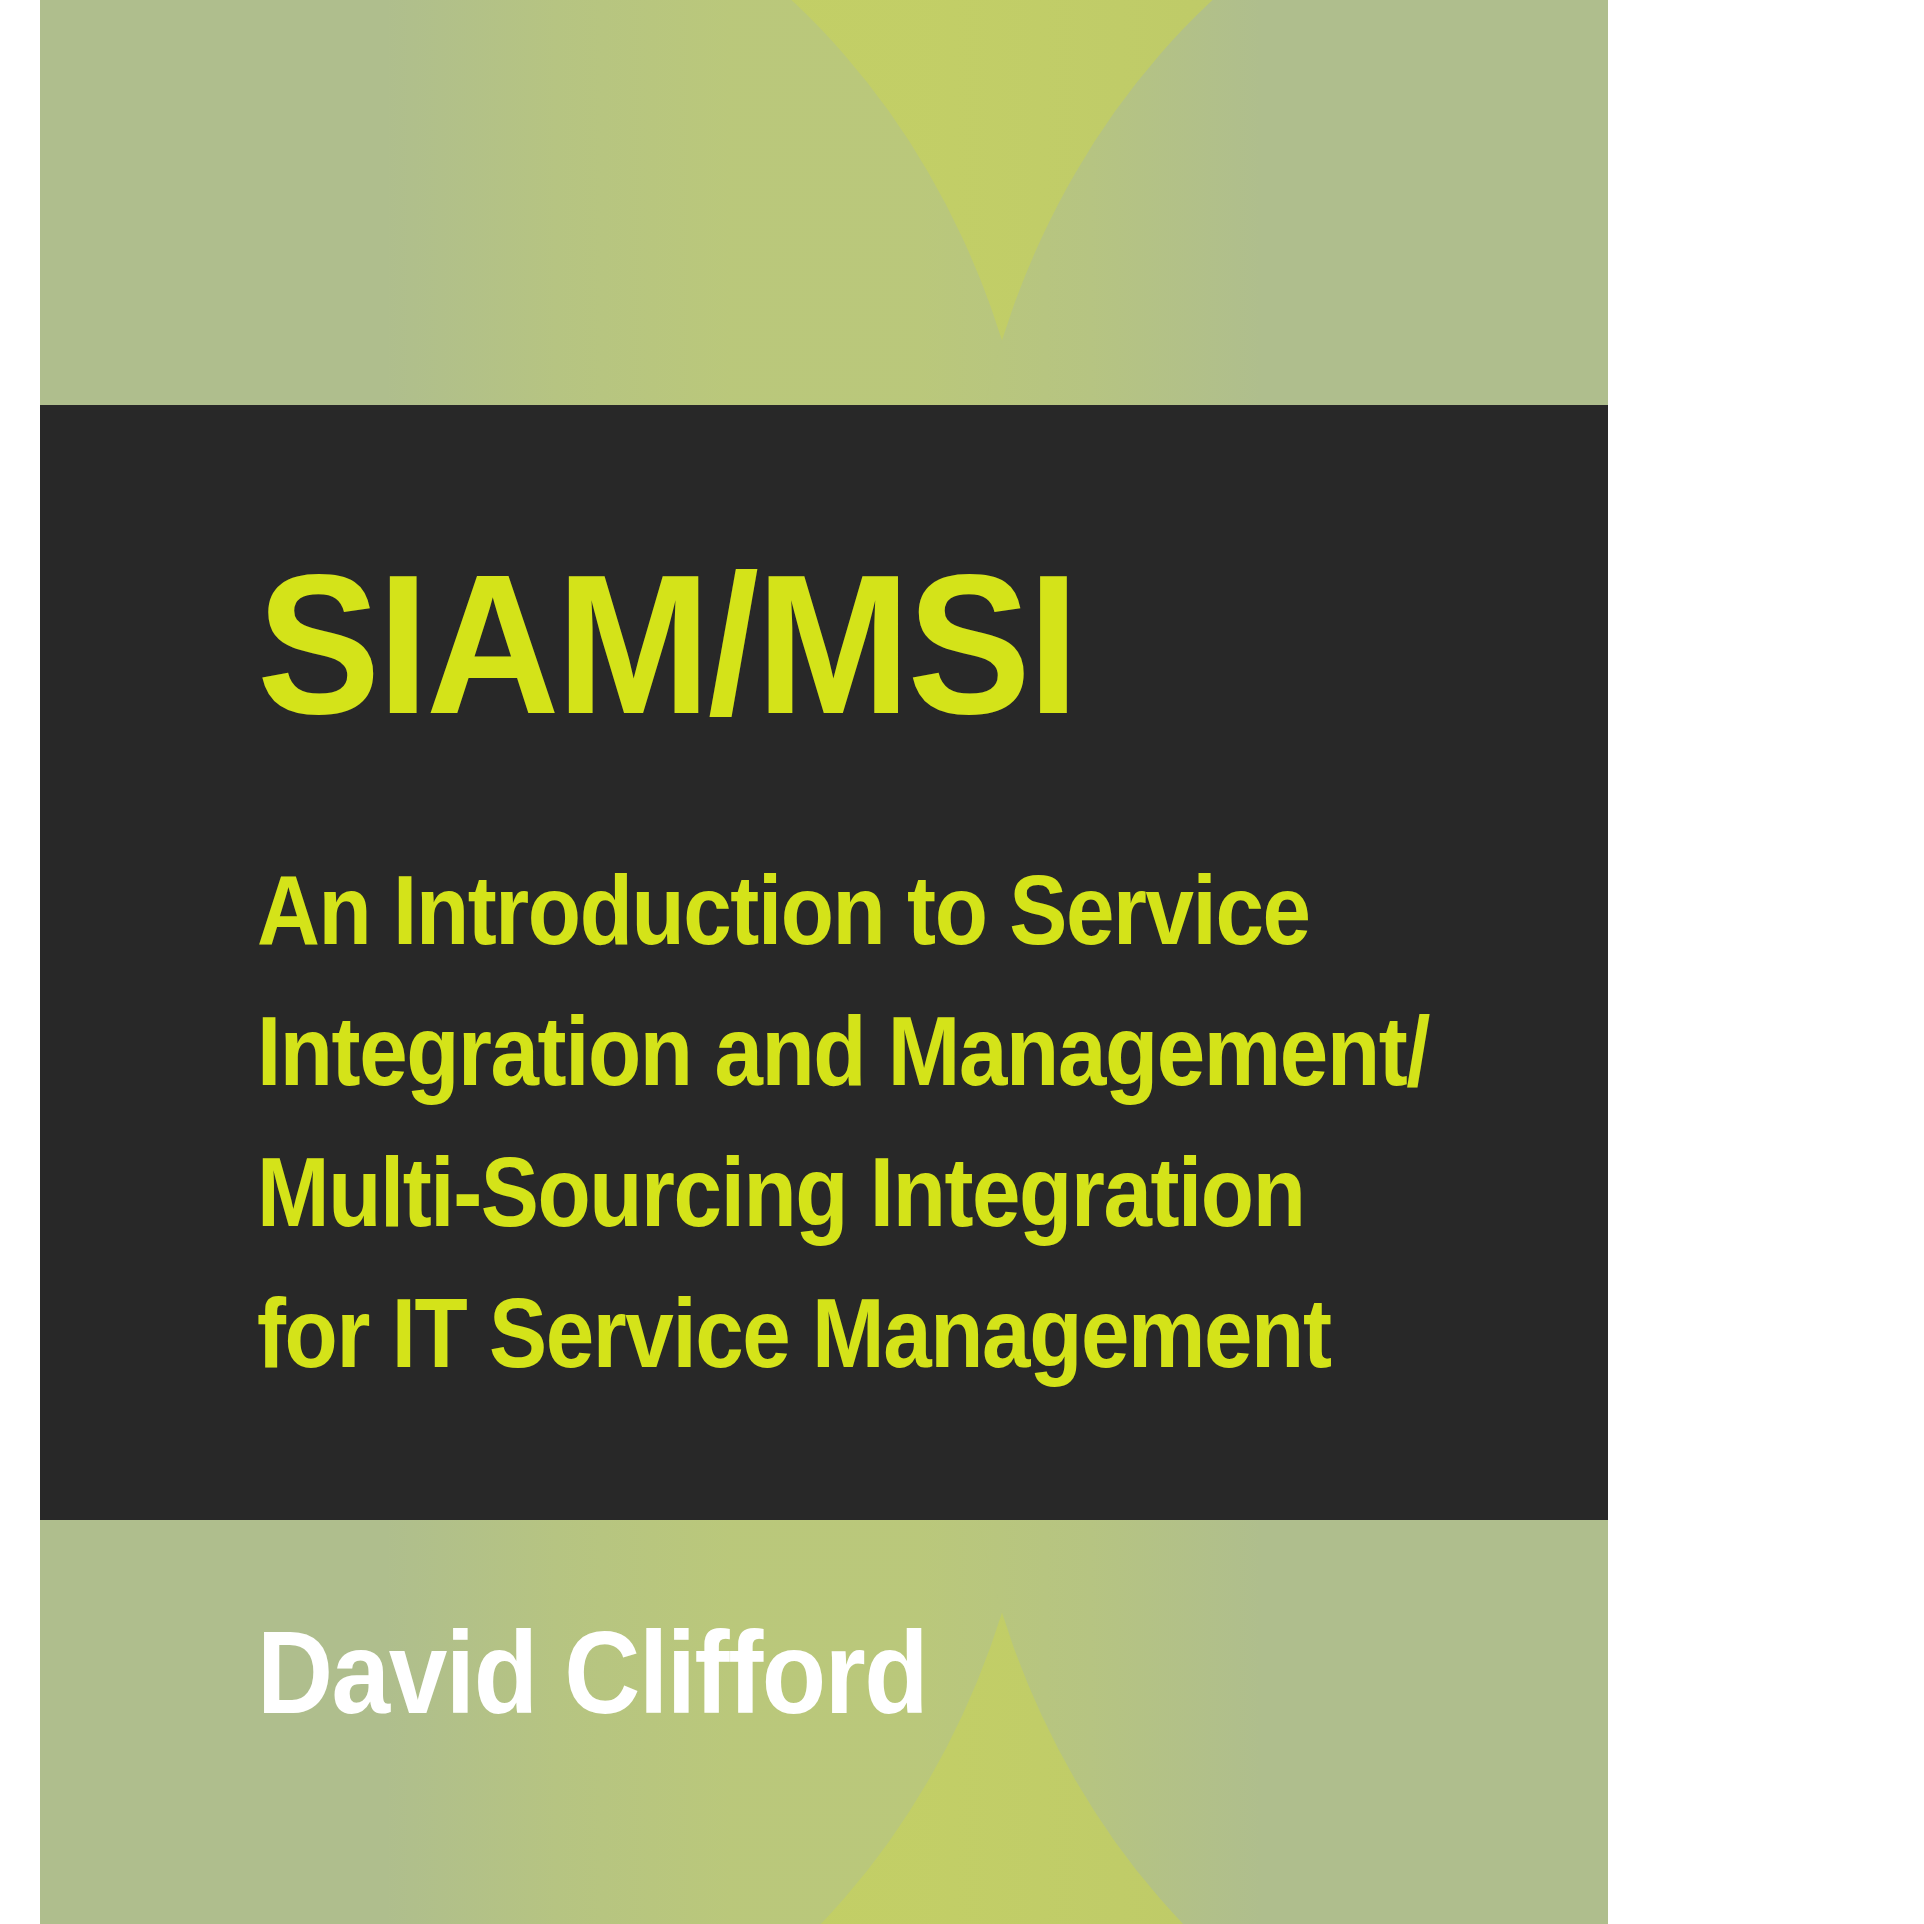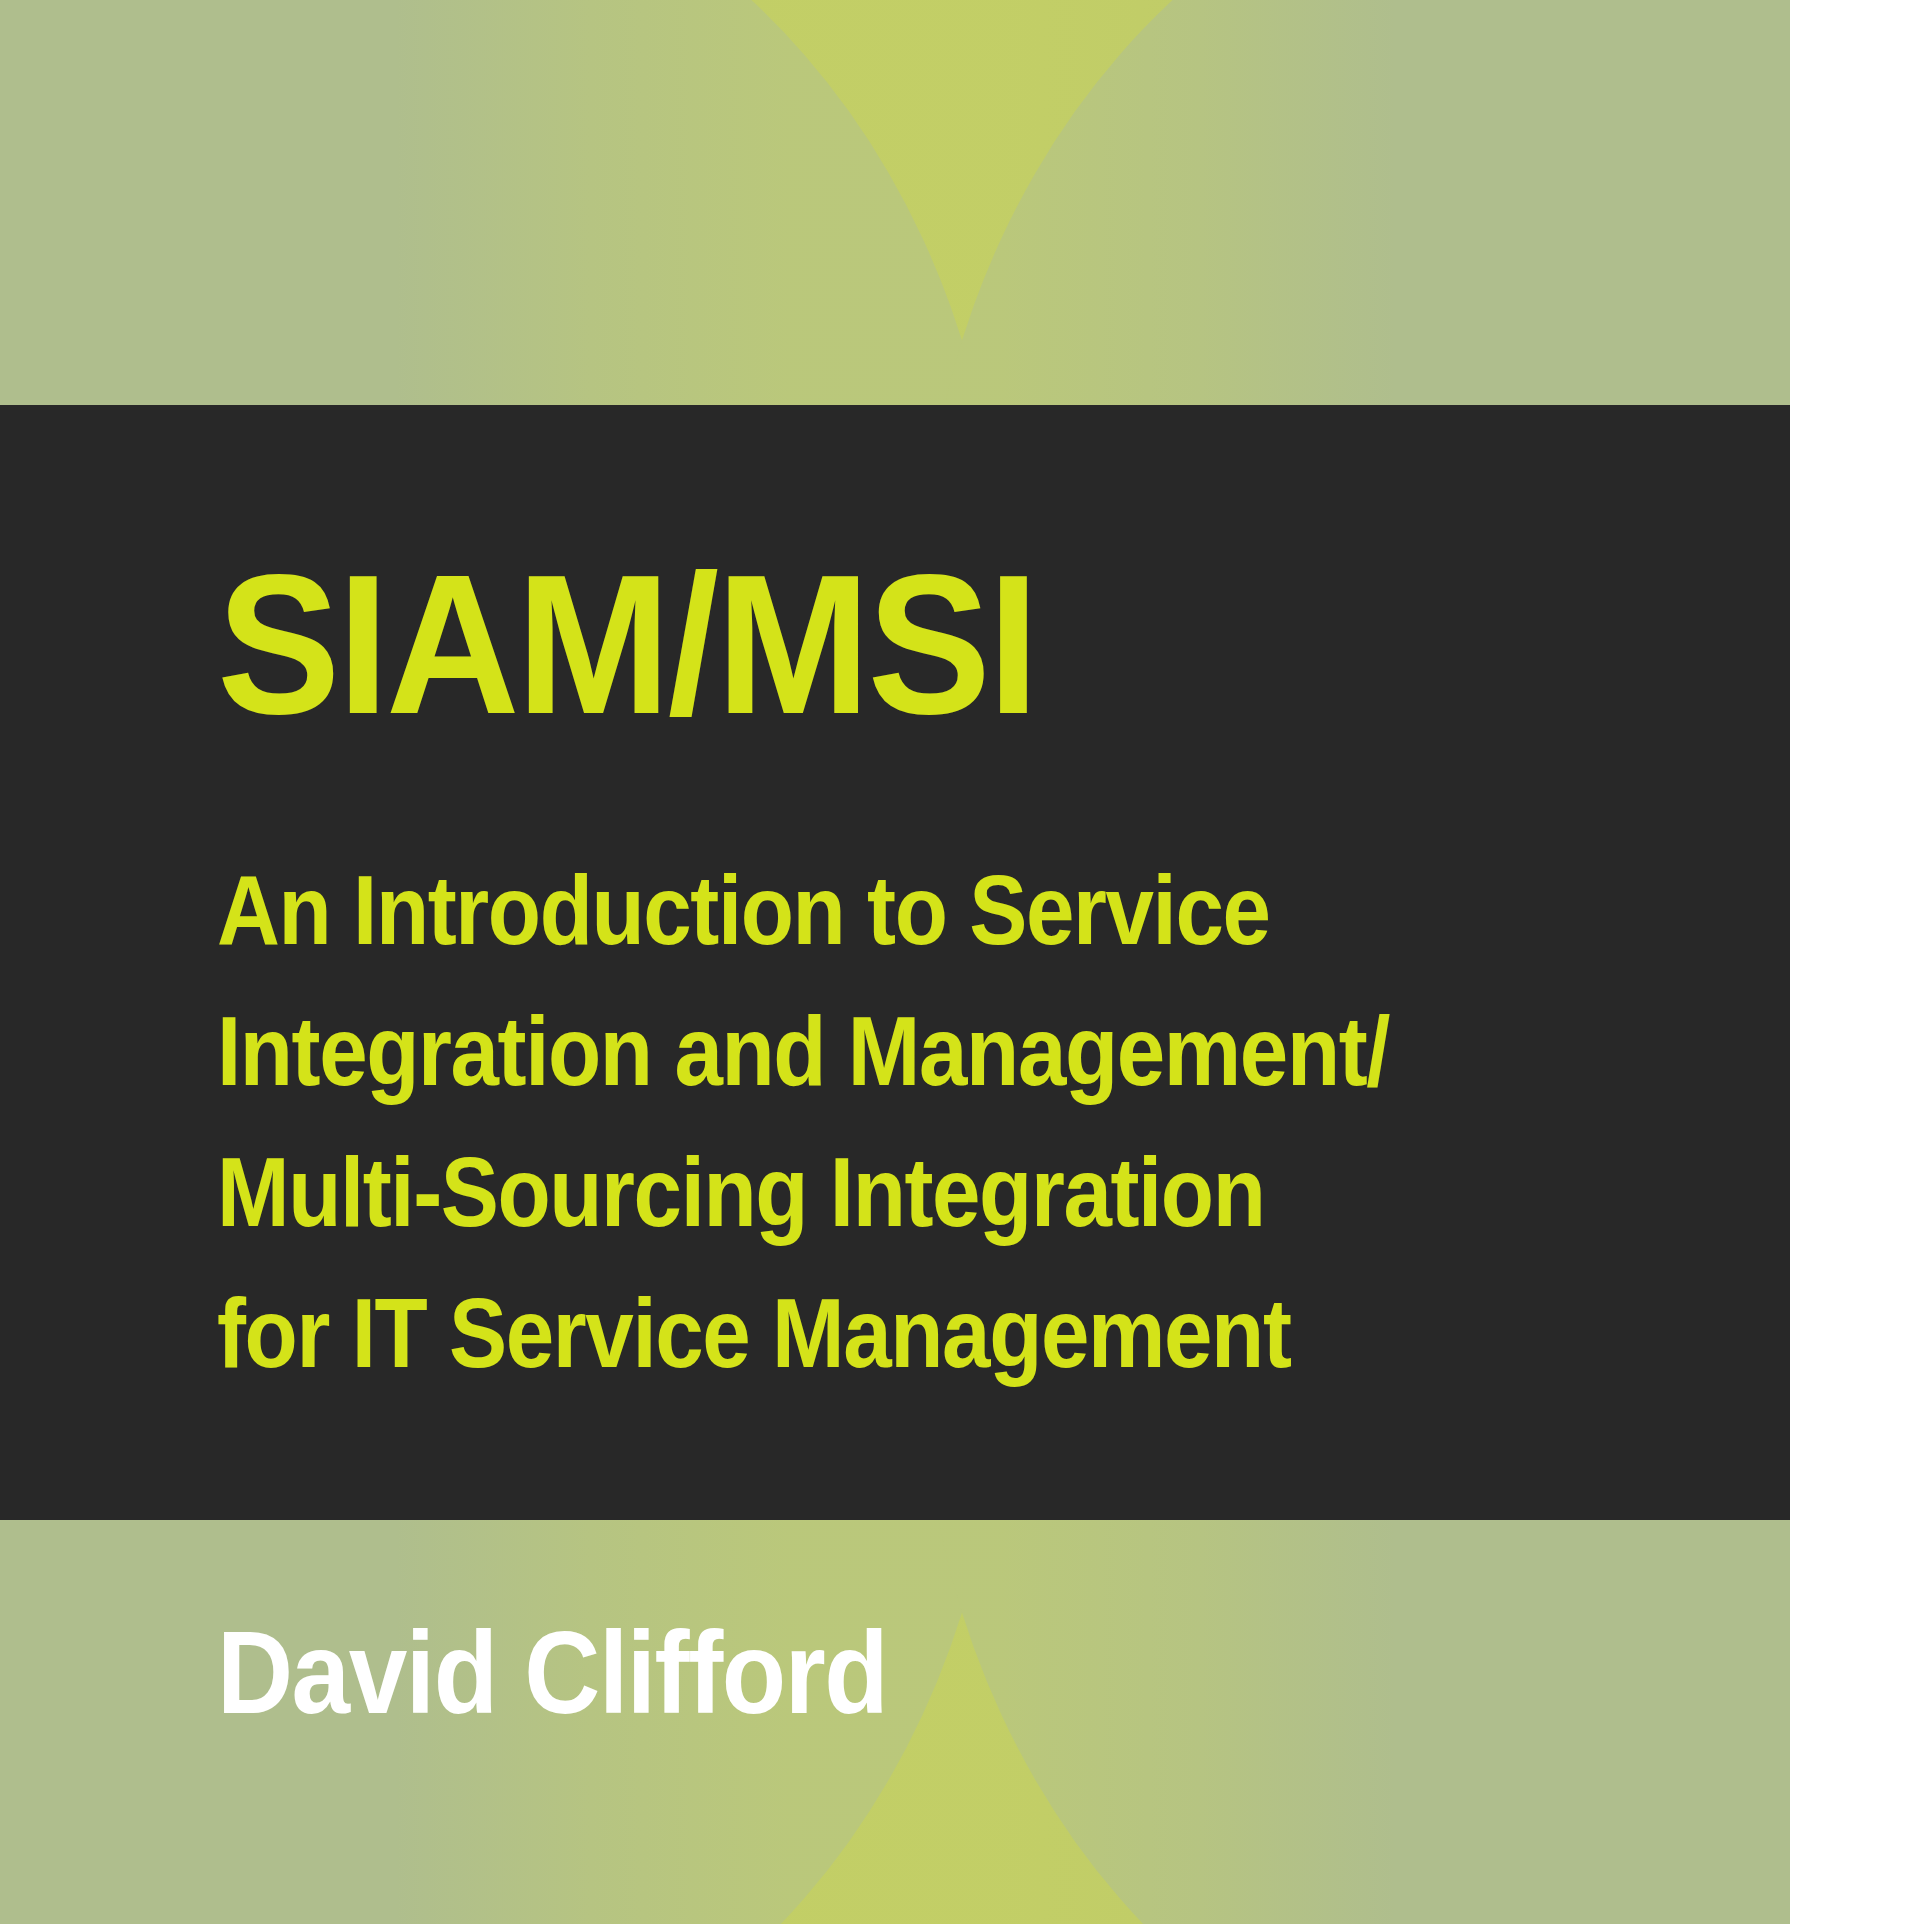--- a/index.html
+++ b/index.html
@@ -3,25 +3,26 @@
 <meta charset="utf-8">
 <style>
   html, body {
     margin: 0;
     padding: 0;
     background: #ffffff;
   }
 
   #cover {
     position: relative;
-    width: 1790px;
+    width: 1568px;
     height: 1925px;
     overflow: hidden;
     font-family: "Liberation Sans", "DejaVu Sans", sans-serif;
     background: #14532d;
+    margin-left: 40px;
   }
 
   
   .bg-art {
     position: absolute;
     inset: 0;
     overflow: hidden;
   }
 
   .bg-base {

